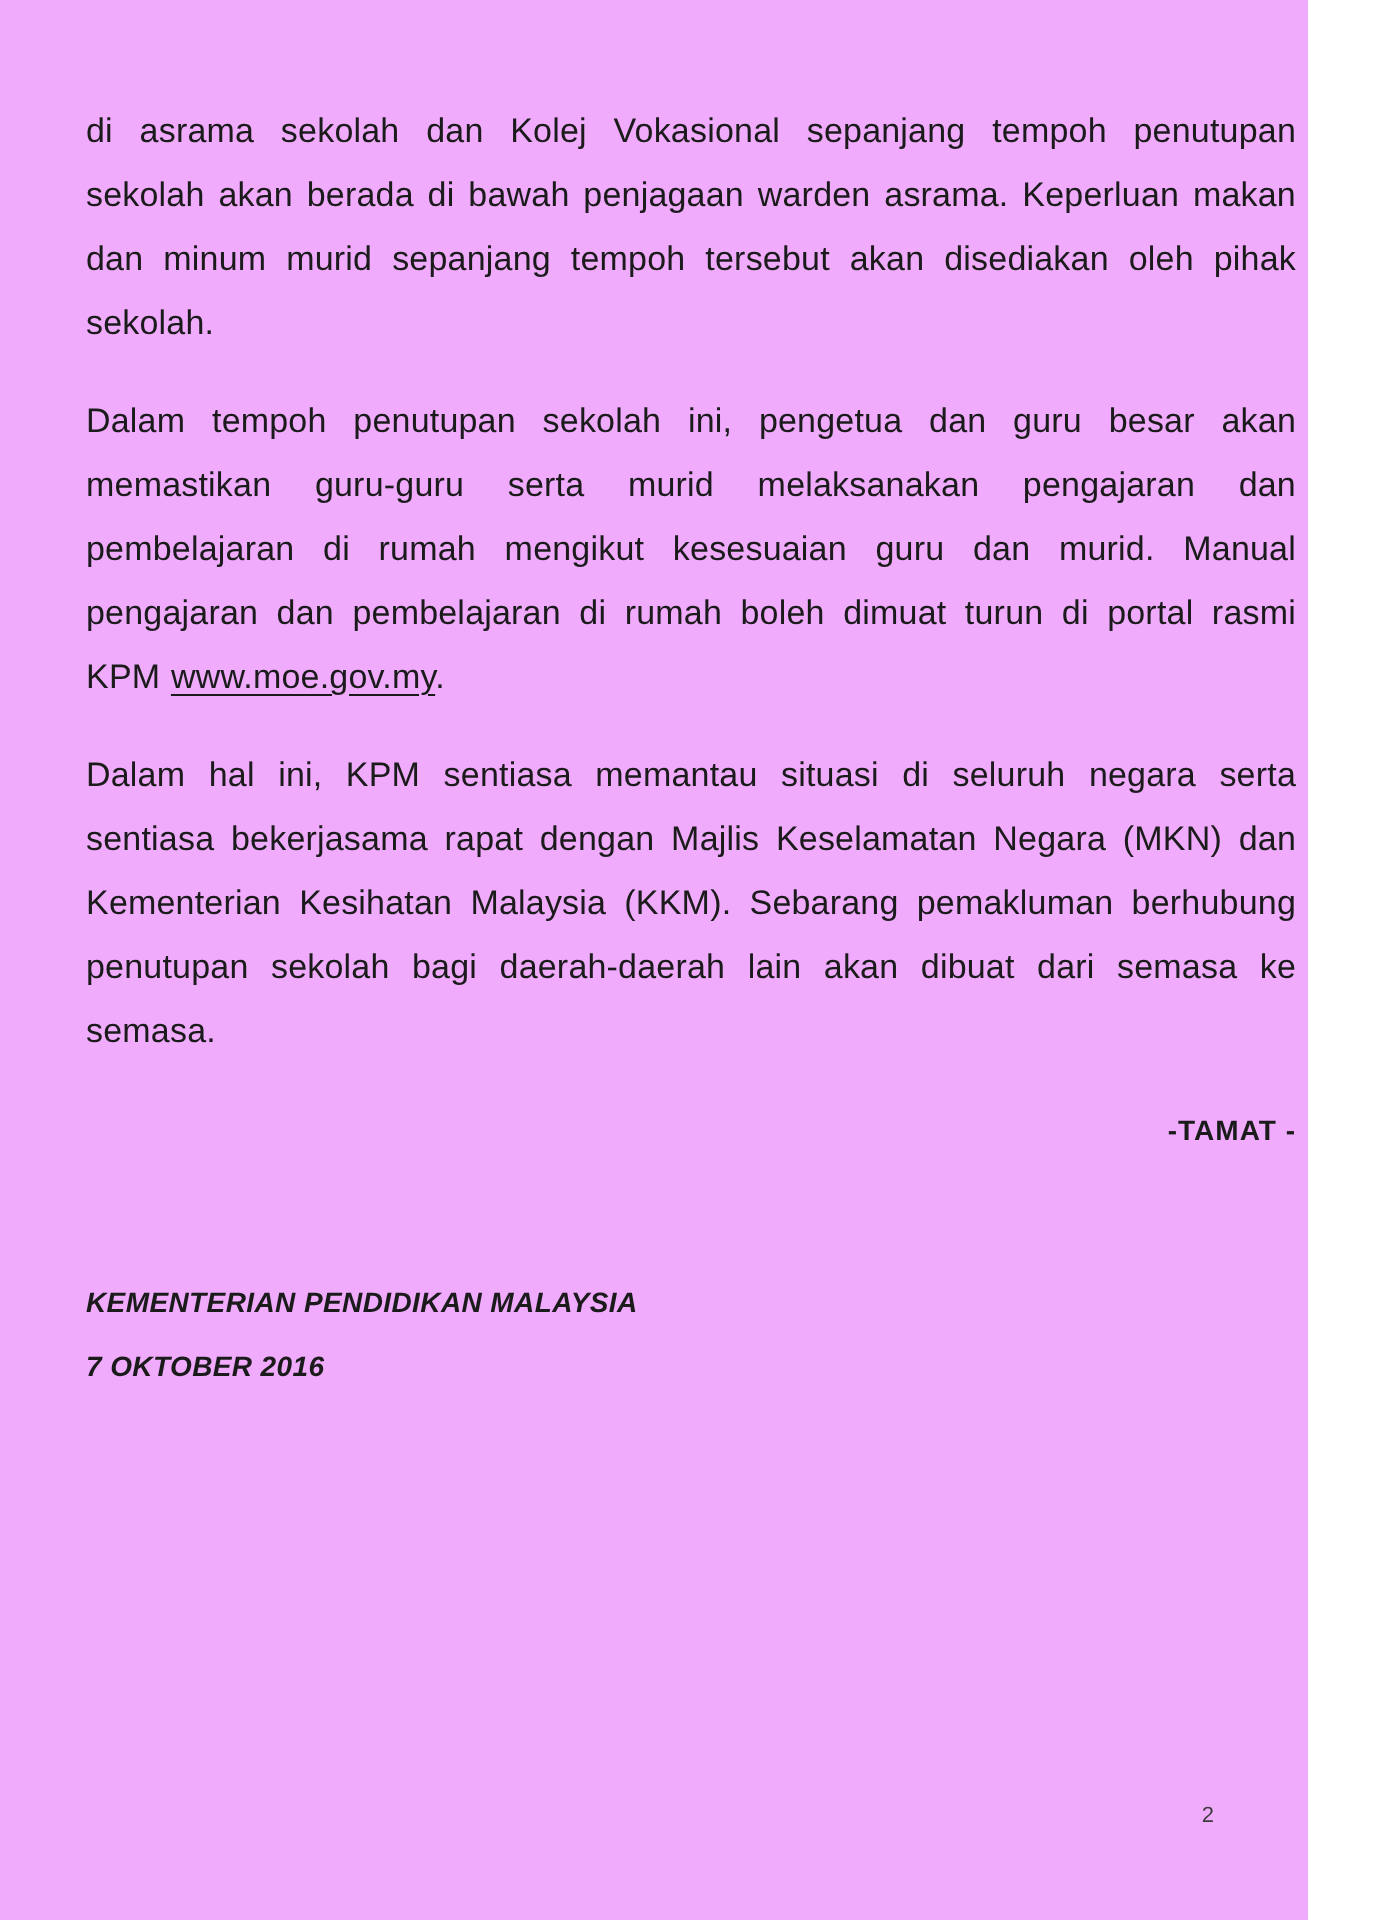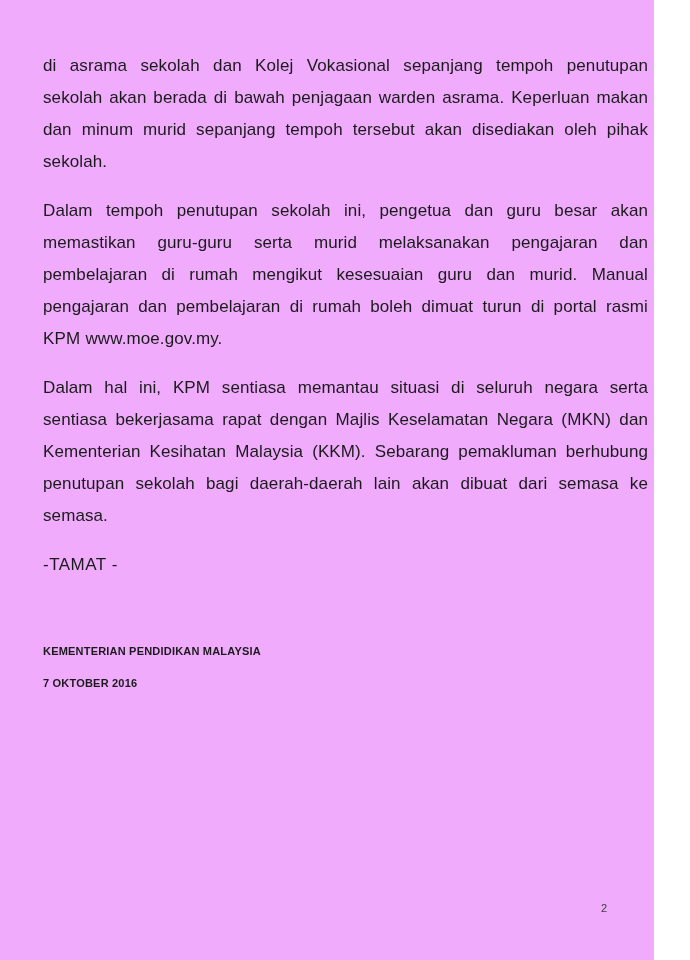--- a/index.html
+++ b/index.html
@@ -26,39 +26,41 @@
   .para {
     margin: 0 0 17px 0;
     font-size: 17px;
     line-height: 32px;
     text-align: justify;
     letter-spacing: 0.1px;
     word-spacing: 0.5px;
   }
   .link {
     color: inherit;
+    text-decoration: underline;
     text-underline-offset: 3px;
   }
   .end-marker {
     margin: 10px 0 0 0;
-    font-size: 17px;
+    font-size: 14px;
     line-height: 32px;
-    font-weight: 400;
-    text-align: left;
+    font-weight: 700;
+    text-align: right;
     letter-spacing: 0.5px;
   }
   .signature {
     margin-top: 54px;
   }
   .sig-line {
     margin: 0;
-    font-size: 11px;
+    font-size: 14px;
     line-height: 32px;
     font-weight: 700;
     letter-spacing: 0.2px;
+    font-style: italic;
   }
   .page-number {
     position: absolute;
     top: 902px;
     right: 47px;
     font-size: 11px;
     color: #3d3d3d;
   }
 </style>
 </head>

